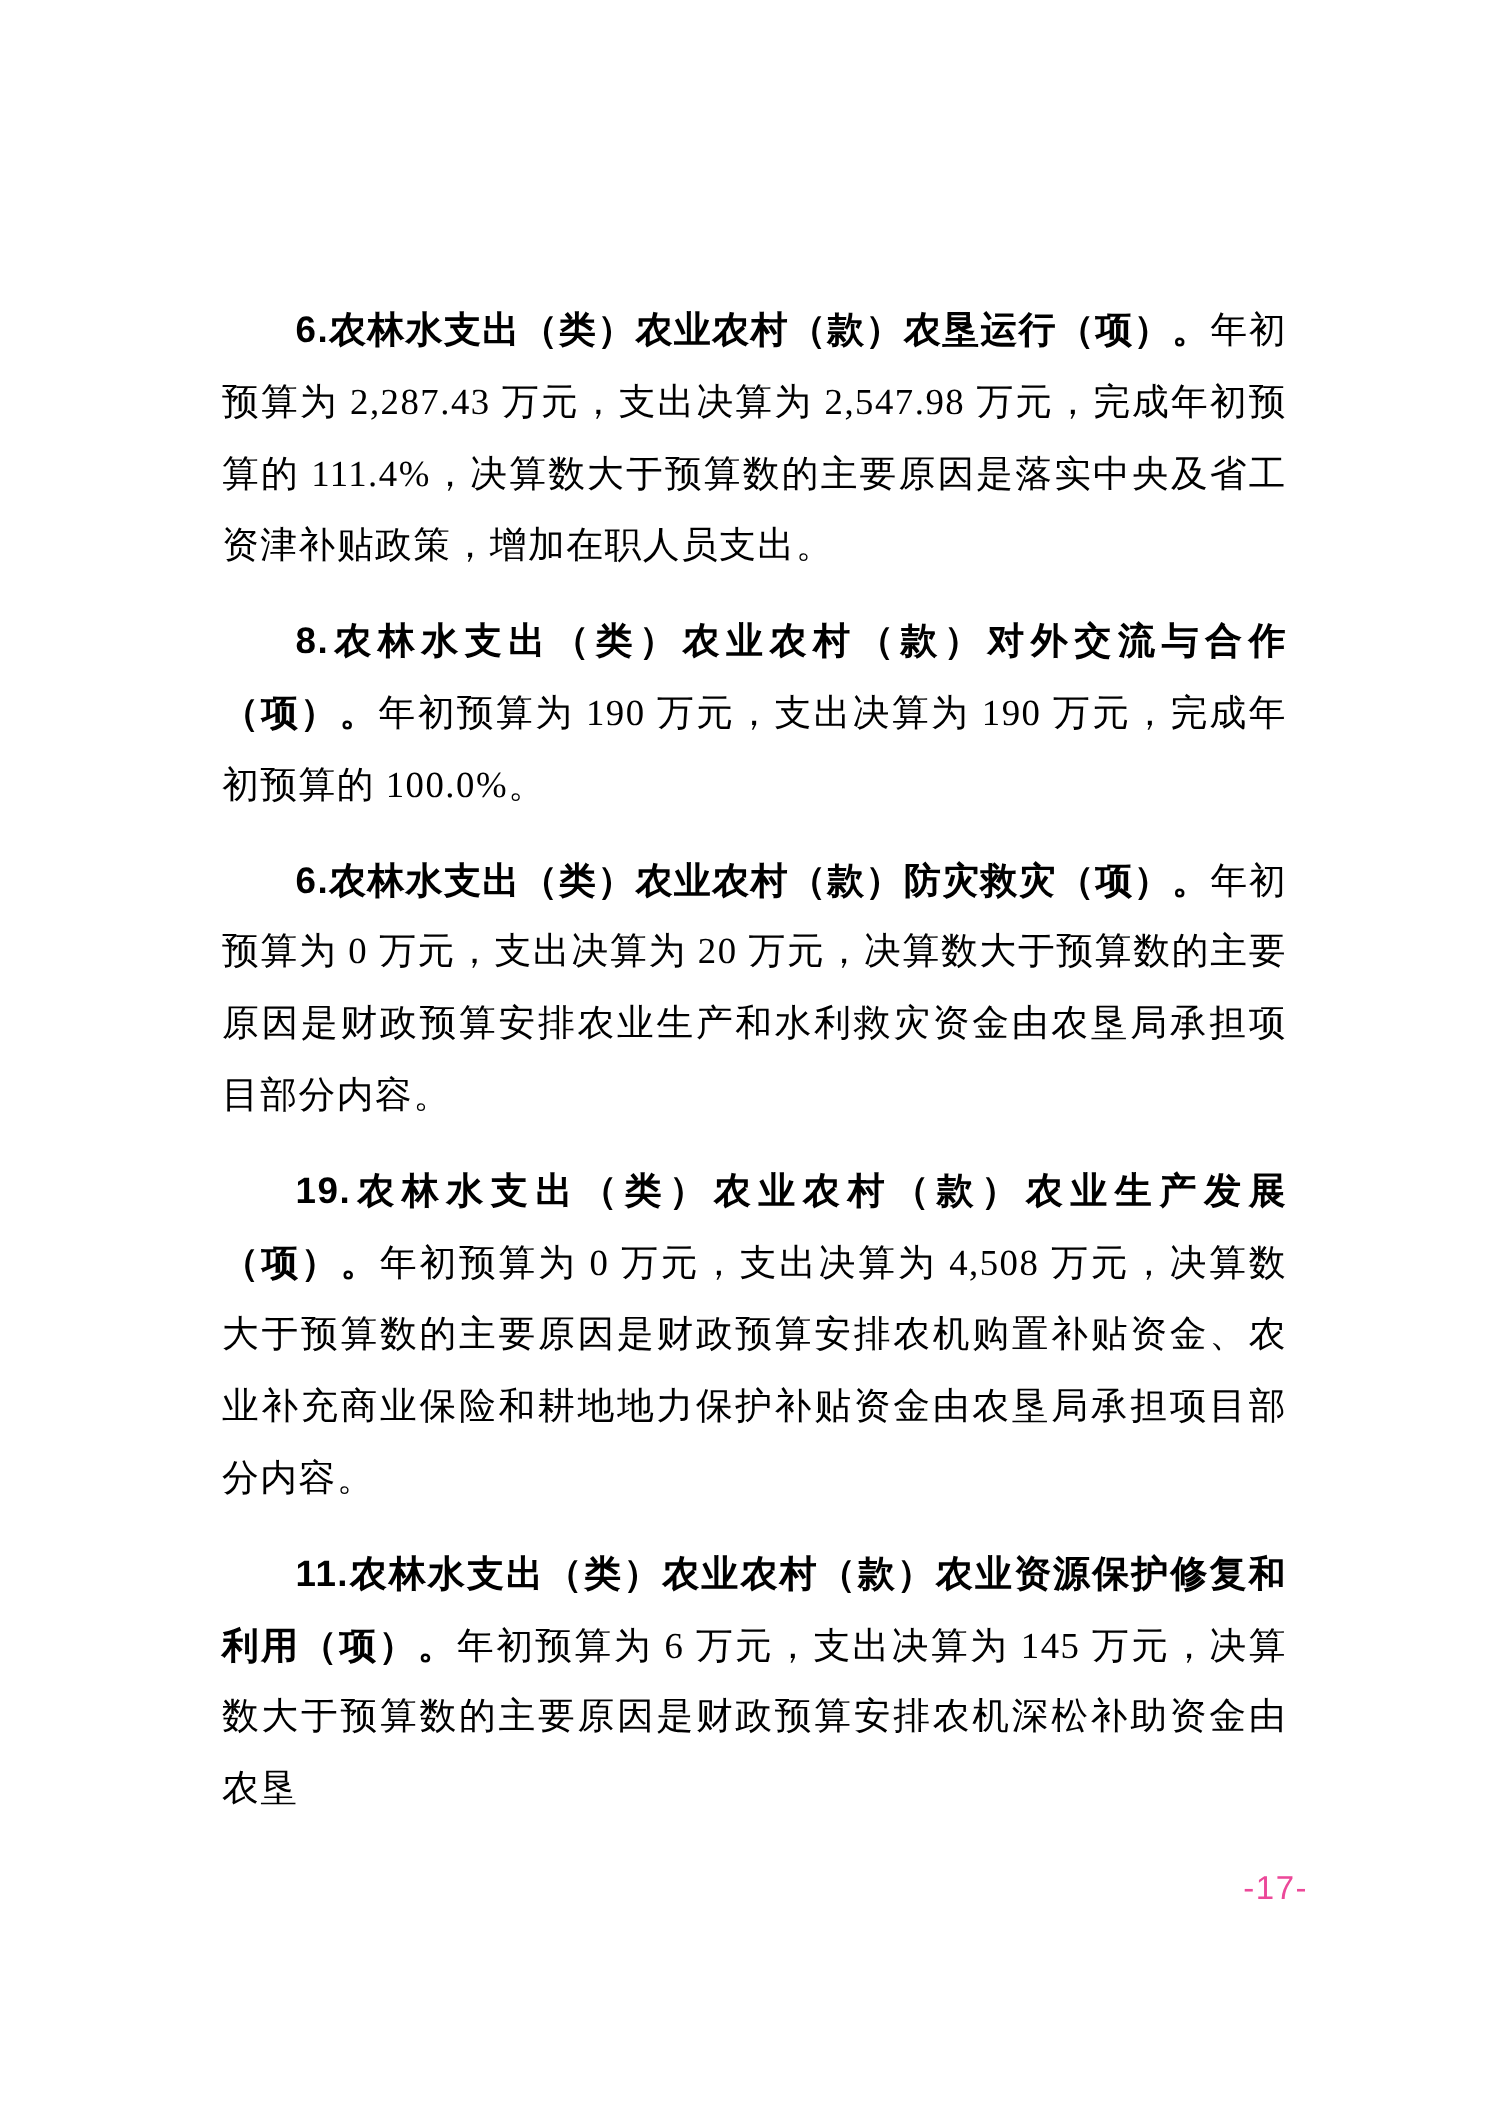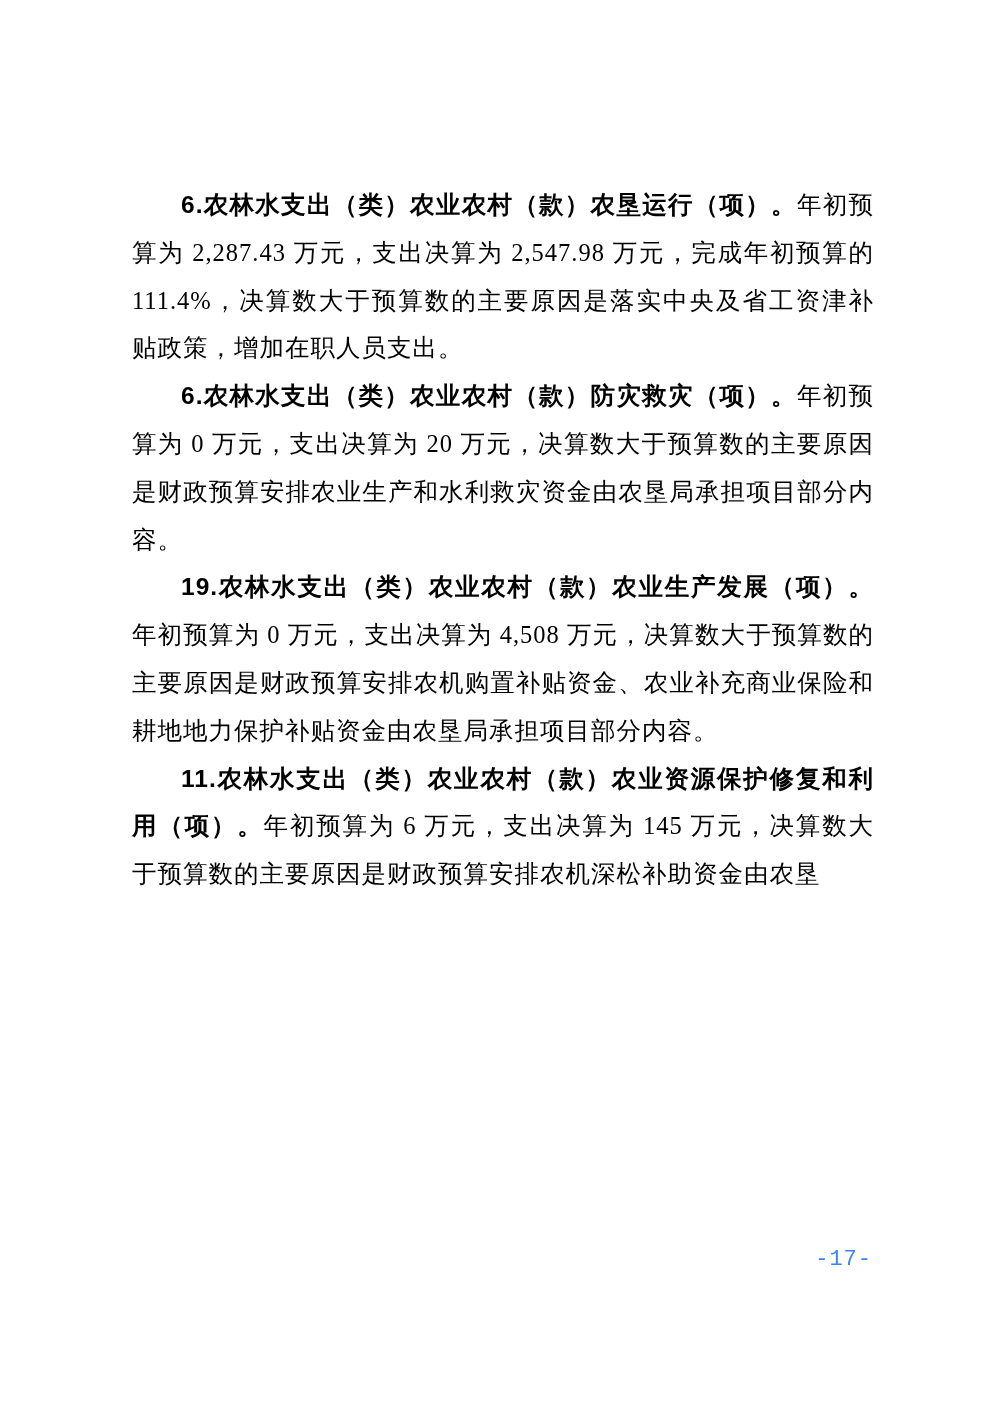--- a/index.html
+++ b/index.html
@@ -16,21 +16,21 @@
     overflow: hidden;
     font-family: "Liberation Serif", "DejaVu Serif", serif;
   }
   .content {
     position: absolute;
     left: 132px;
     top: 181px;
     width: 742px;
   }
   .para {
-    margin: 0;
+    margin: 16px;
     font-size: 24.5px;
     line-height: 47.8px;
     text-align: justify;
     text-justify: inter-character;
     text-indent: 49px;
     letter-spacing: 1px;
     word-break: break-all;
   }
   .para .heading {
     font-family: "Liberation Sans", "DejaVu Sans", sans-serif;
@@ -39,33 +39,34 @@
   .para .body-text {
     font-family: "Liberation Serif", "DejaVu Serif", serif;
     font-weight: 400;
   }
   .page-number {
     position: absolute;
     right: 128px;
     bottom: 142px;
     font-size: 22px;
     letter-spacing: 1px;
-    font-family: Liberation Mono, monospace;
-    color: #3b82f6;
+    font-family: Liberation Sans, sans-serif;
+    color: #ec4899;
   }
 </style>
 </head>
 <body>
 
 <div class="page">
   <div class="content">
 
     <p class="para"><span class="heading">6.农林水支出（类）农业农村（款）农垦运行（项）。</span><span class="body-text">年初预算为 2,287.43 万元，支出决算为 2,547.98 万元，完成年初预算的 111.4%，决算数大于预算数的主要原因是落实中央及省工资津补贴政策，增加在职人员支出。</span></p>
 
 
+    <p class="para"><span class="heading">8.农林水支出（类）农业农村（款）对外交流与合作（项）。</span><span class="body-text">年初预算为 190 万元，支出决算为 190 万元，完成年初预算的 100.0%。</span></p>
 
     <p class="para"><span class="heading">6.农林水支出（类）农业农村（款）防灾救灾（项）。</span><span class="body-text">年初预算为 0 万元，支出决算为 20 万元，决算数大于预算数的主要原因是财政预算安排农业生产和水利救灾资金由农垦局承担项目部分内容。</span></p>
 
     <p class="para"><span class="heading">19.农林水支出（类）农业农村（款）农业生产发展（项）。</span><span class="body-text">年初预算为 0 万元，支出决算为 4,508 万元，决算数大于预算数的主要原因是财政预算安排农机购置补贴资金、农业补充商业保险和耕地地力保护补贴资金由农垦局承担项目部分内容。</span></p>
 
     <p class="para"><span class="heading">11.农林水支出（类）农业农村（款）农业资源保护修复和利用（项）。</span><span class="body-text">年初预算为 6 万元，支出决算为 145 万元，决算数大于预算数的主要原因是财政预算安排农机深松补助资金由农垦</span></p>
 
   </div>
 
   <div class="page-number">-17-</div>

